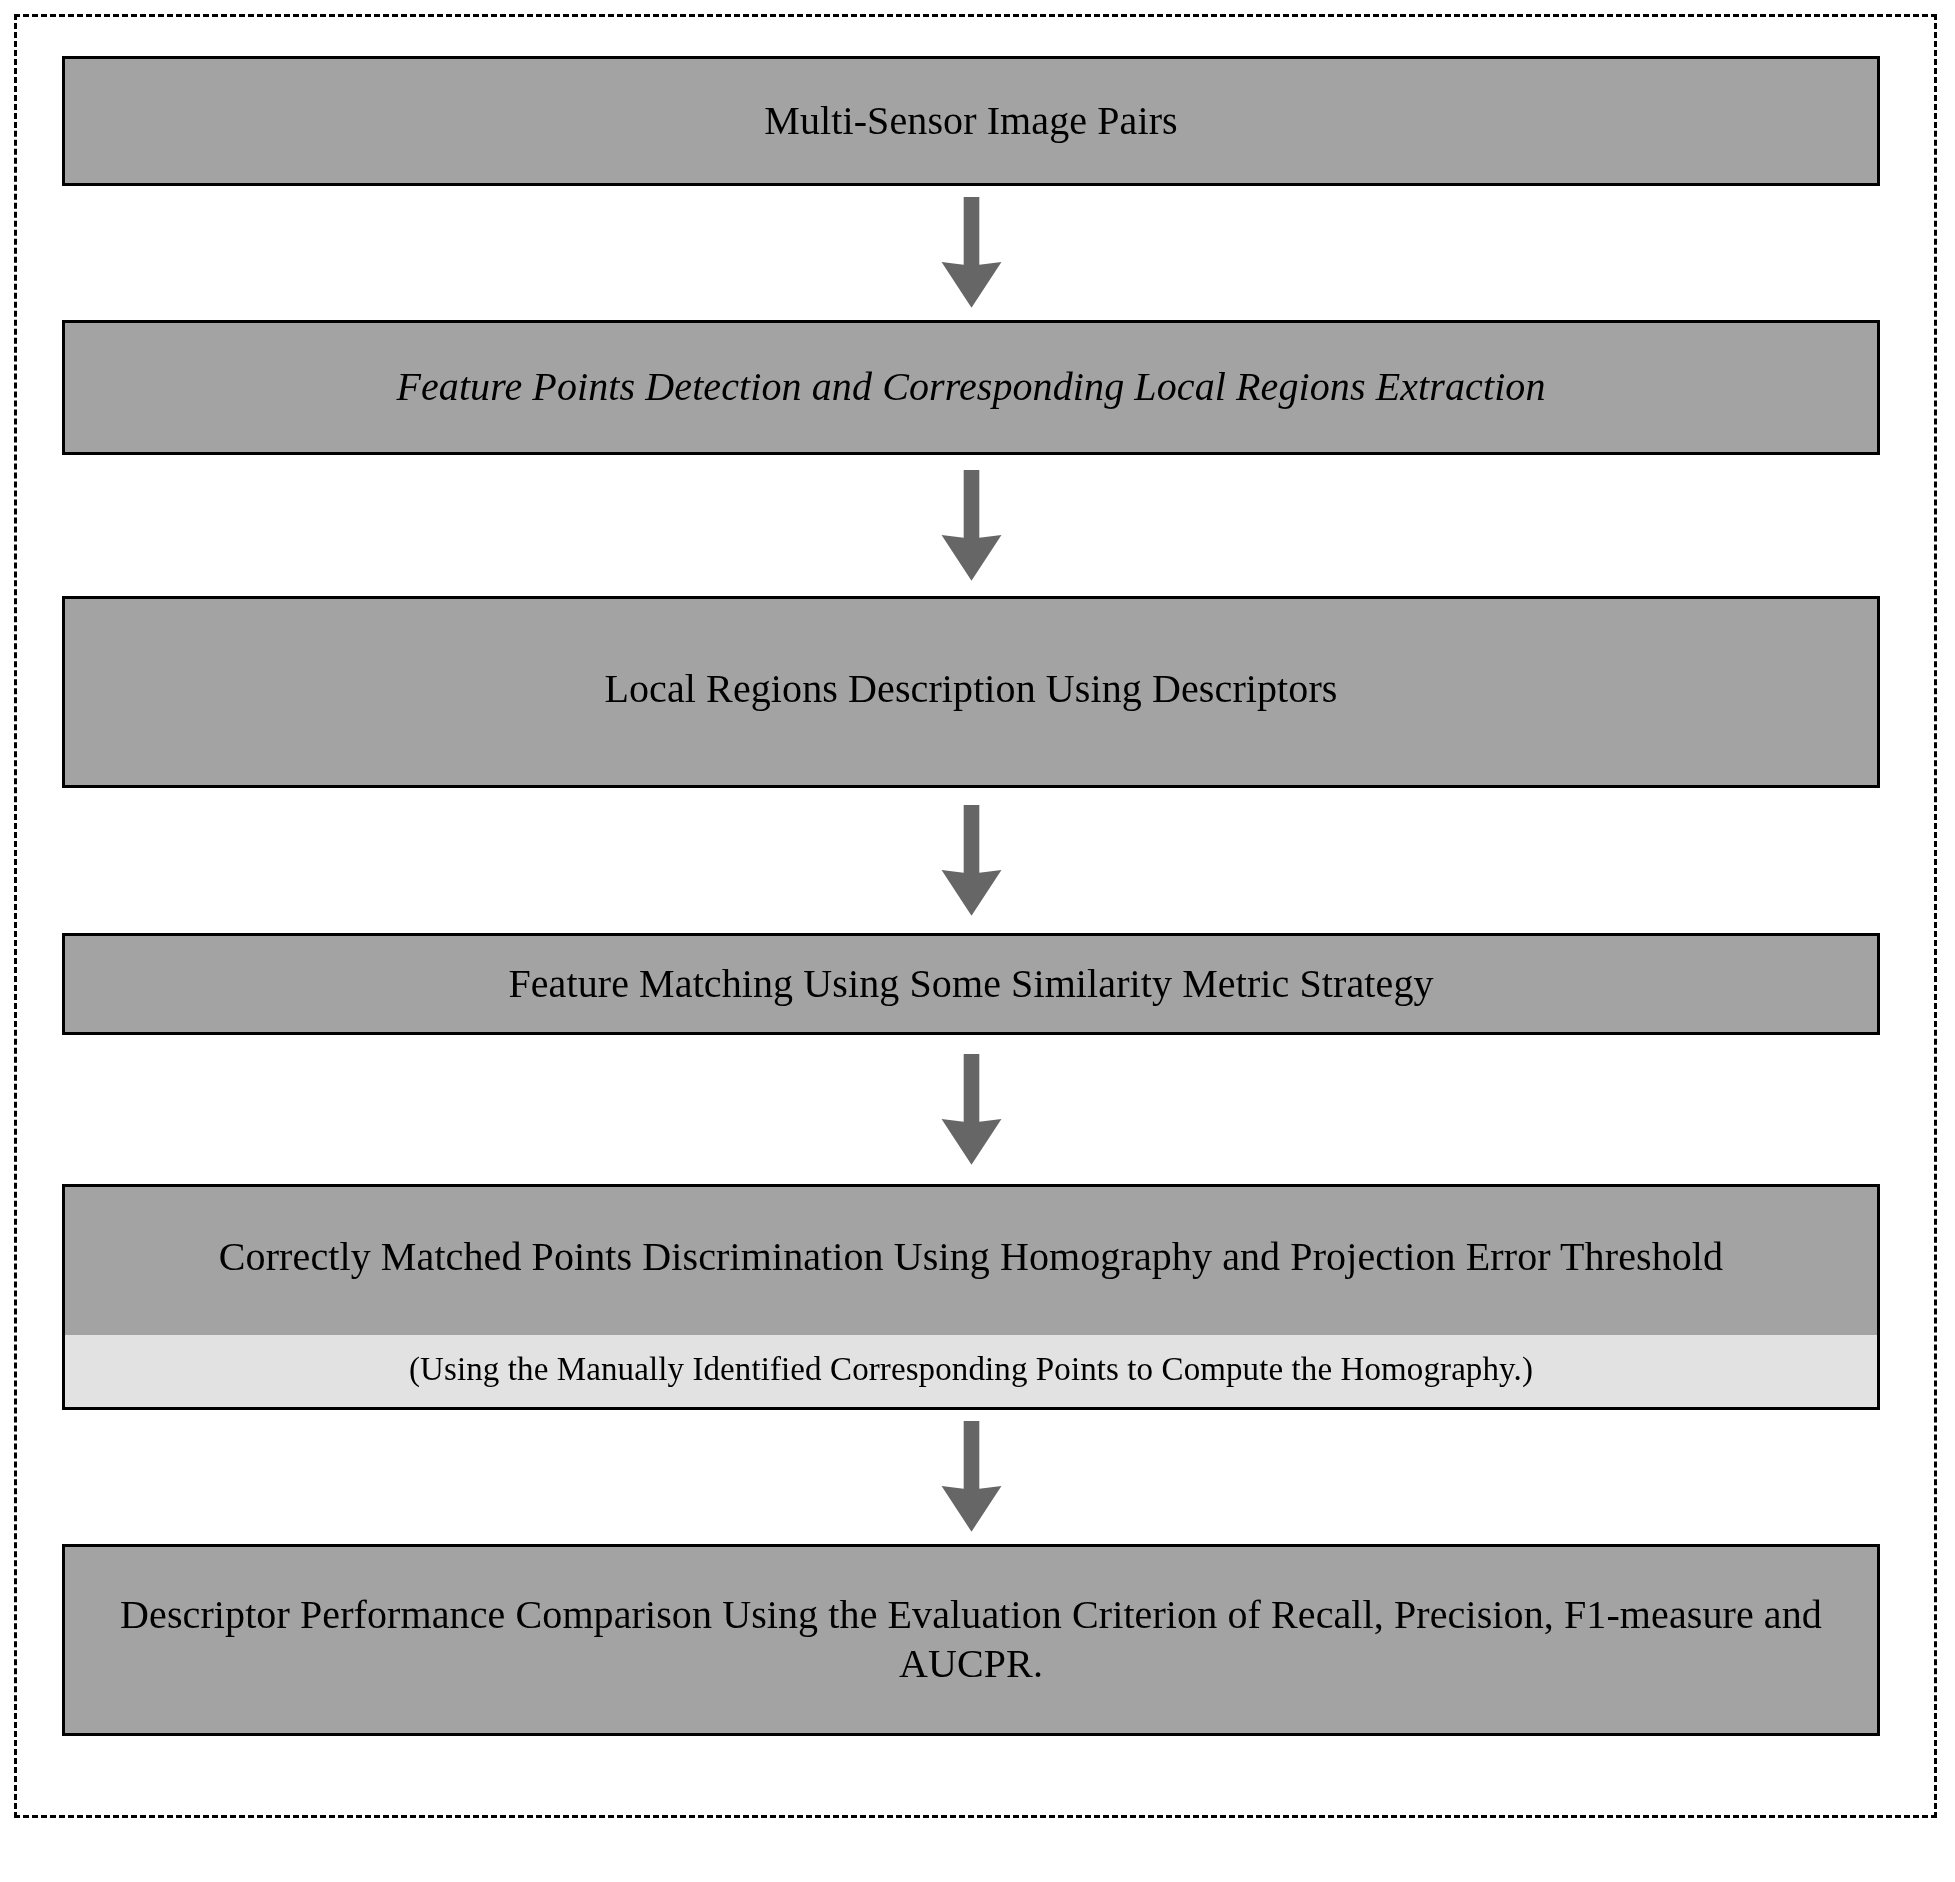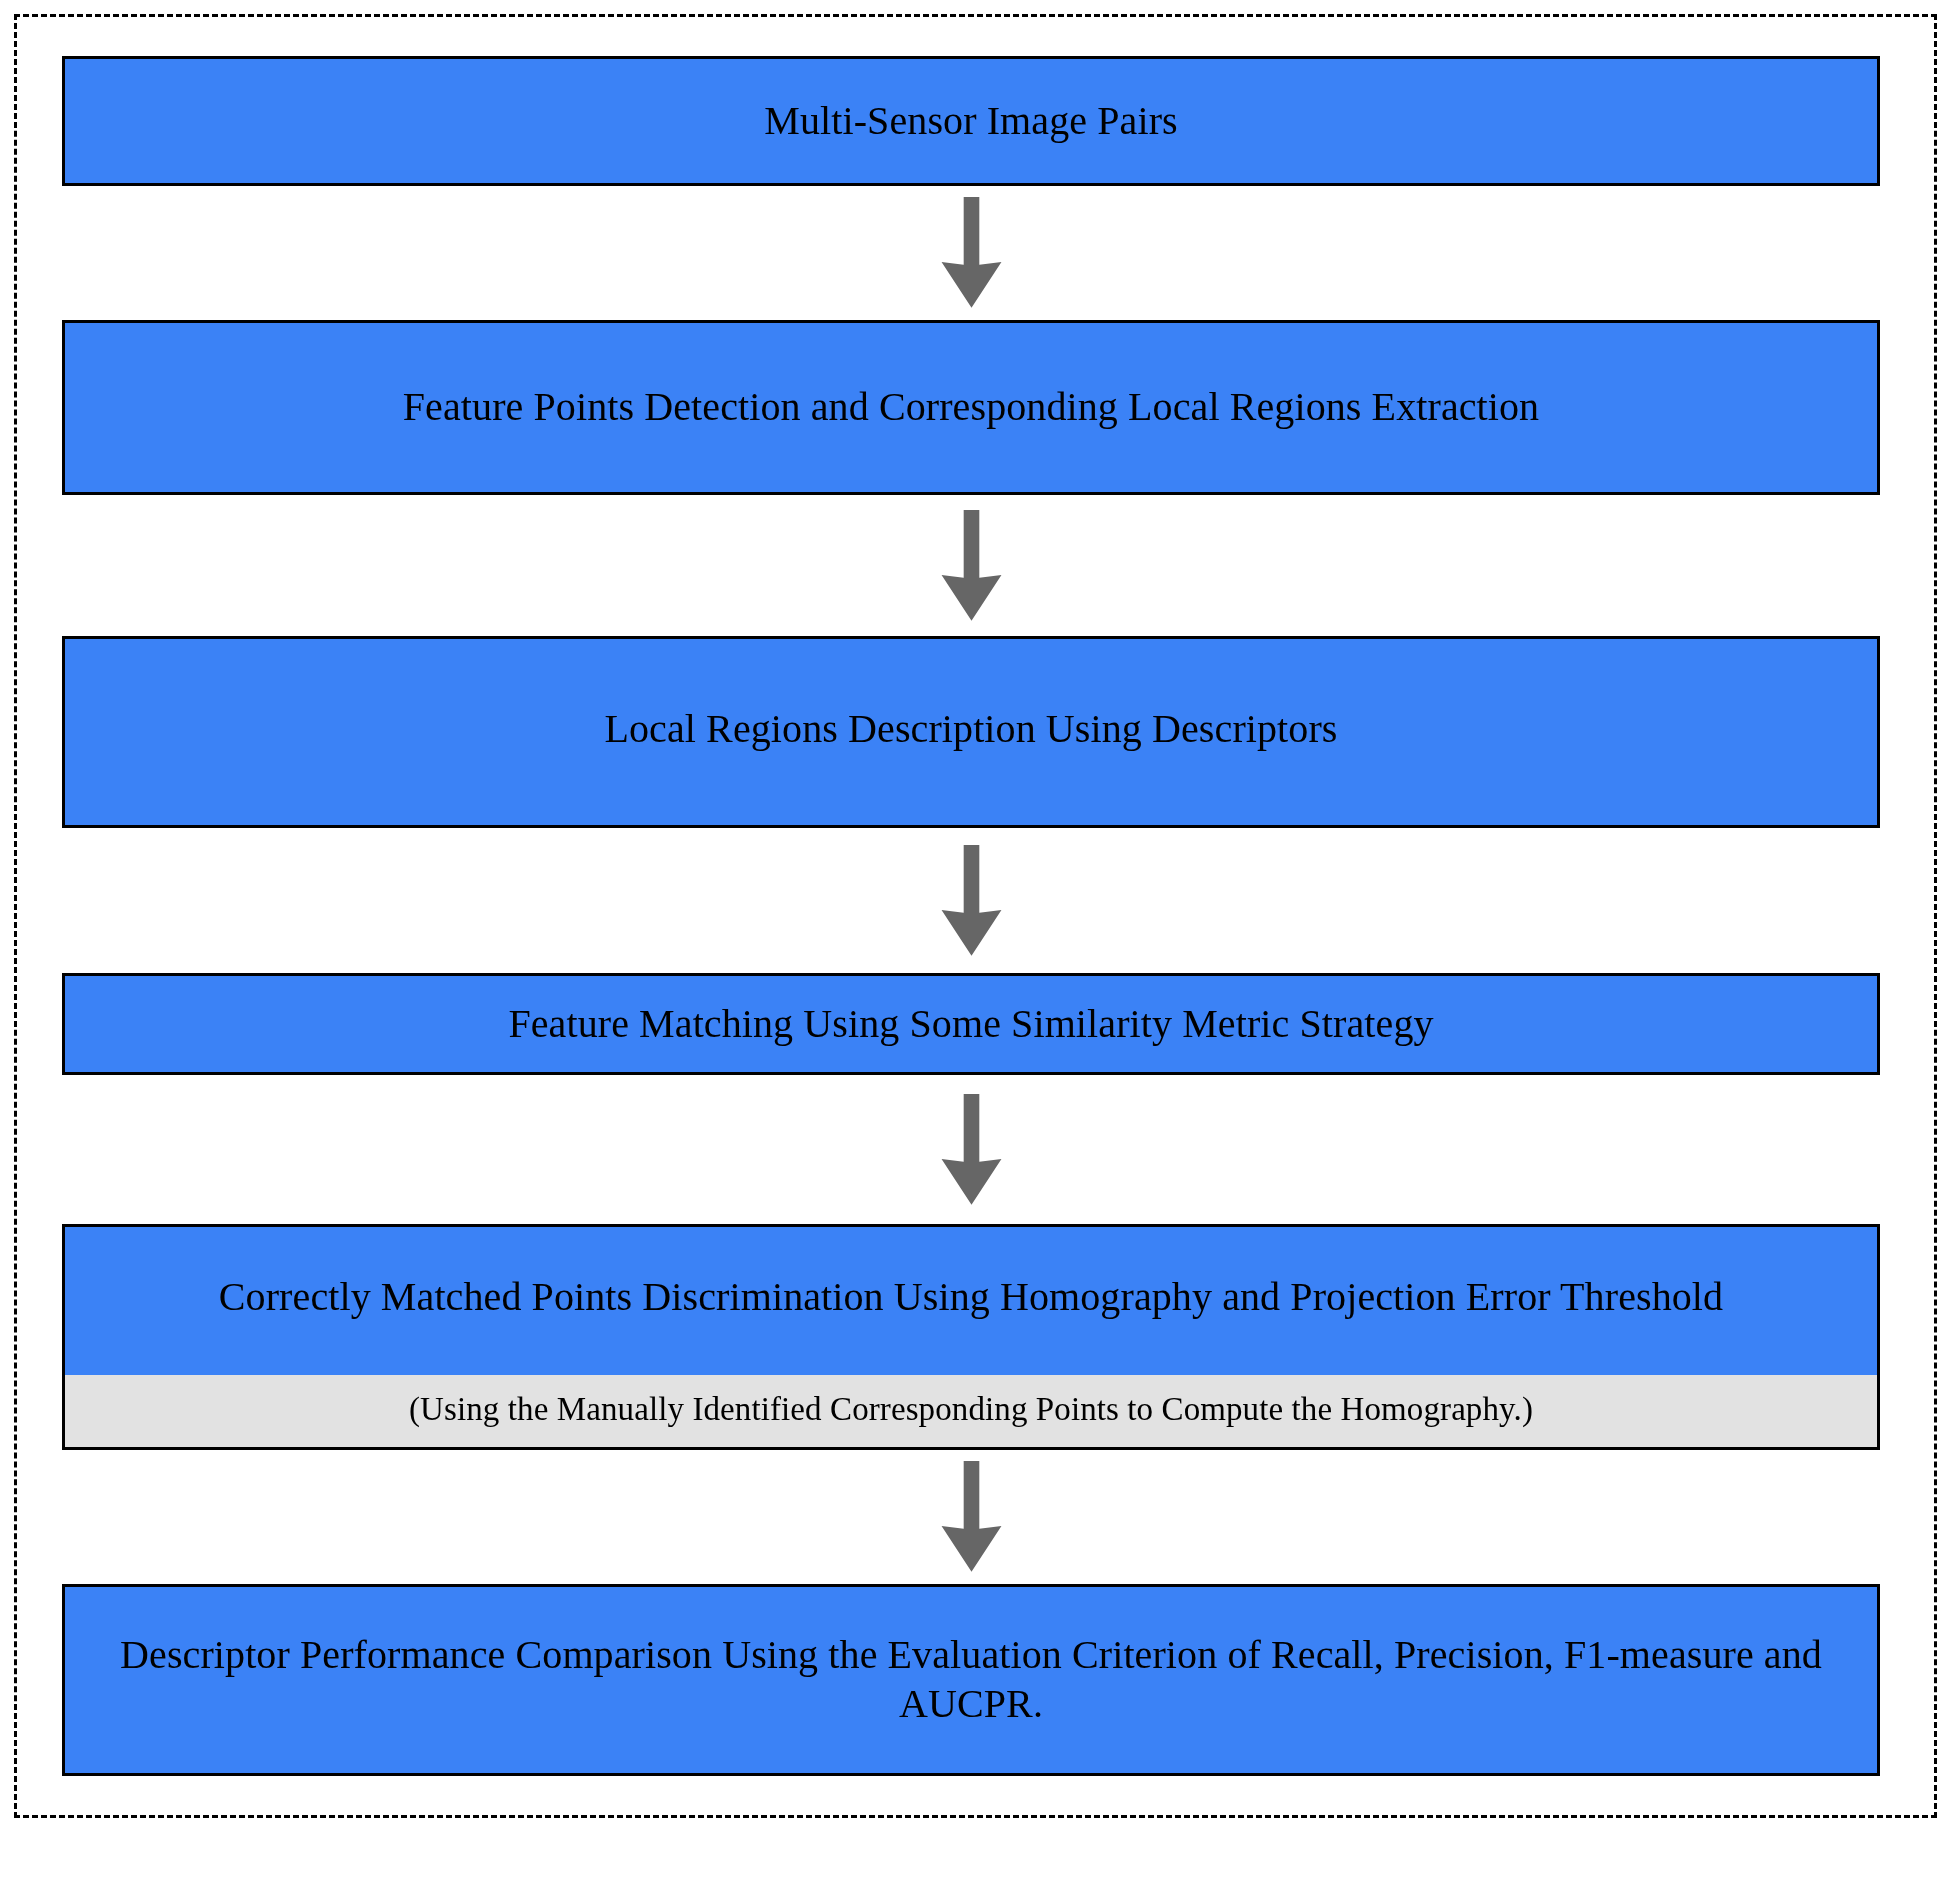--- a/index.html
+++ b/index.html
@@ -33,21 +33,21 @@
     position: absolute;
     left: 62px;
     top: 56px;
     width: 1818px;
   }
 
   .node {
     box-sizing: border-box;
     width: 100%;
     border: 3.9px solid #000000;
-    background: #3b82f6;
+    background: #a3a3a3;
     display: flex;
     flex-direction: column;
     justify-content: center;
   }
 
   .node-title {
     text-align: center;
     color: #000000;
     font-size: 40px;
     line-height: 1.22;
@@ -62,21 +62,21 @@
     font-size: 33px;
     line-height: 1.2;
     padding: 15.6px 17px 17px 17px;
     letter-spacing: 0.1px;
   }
 
   .node-sub b { font-weight: bold; }
 
   
   .n1 { height: 130px; }
-  .n2 { height: 175px; }
+  .n2 { height: 135px; font-style: italic; }
   .n3 { height: 192px; padding-top: 0; }
   .n4 { height: 102px; }
   .n5 { height: 226px; }
   .n6 { height: 192px; }
 
   .n3 .node-title { padding-top: 11.7px; padding-bottom: 17px; }
   .n5 .node-title { padding-top: 13px; padding-bottom: 19.6px; }
 
   .n3, .n5 { justify-content: flex-end; }
   .n3 .node-title, .n5 .node-title { flex: 1; display: flex; align-items: center; justify-content: center; }

